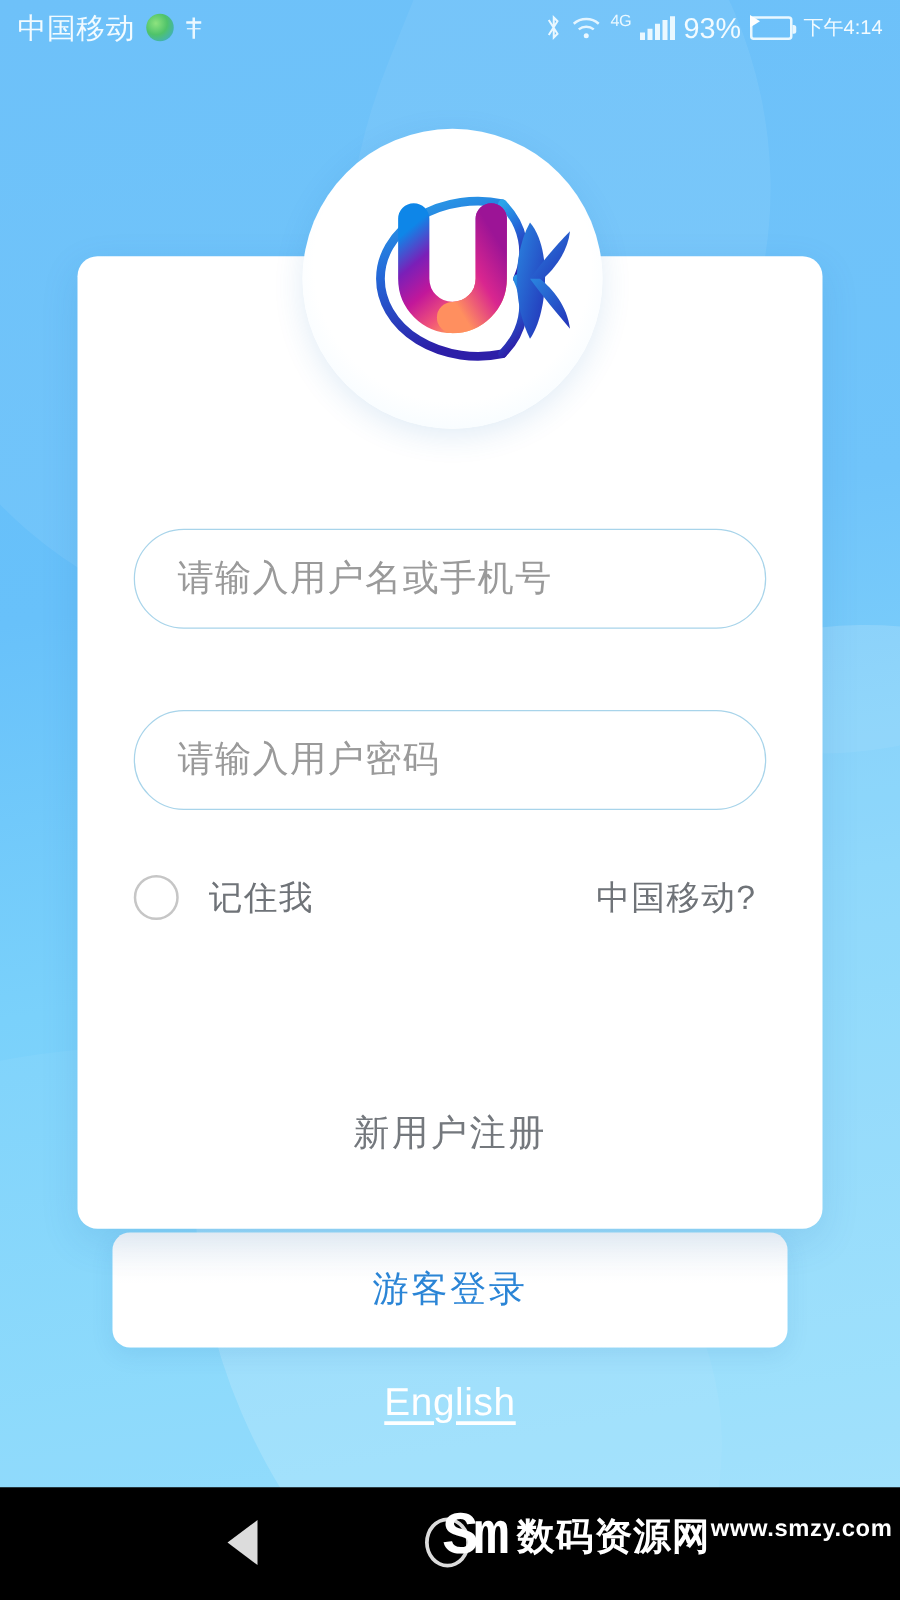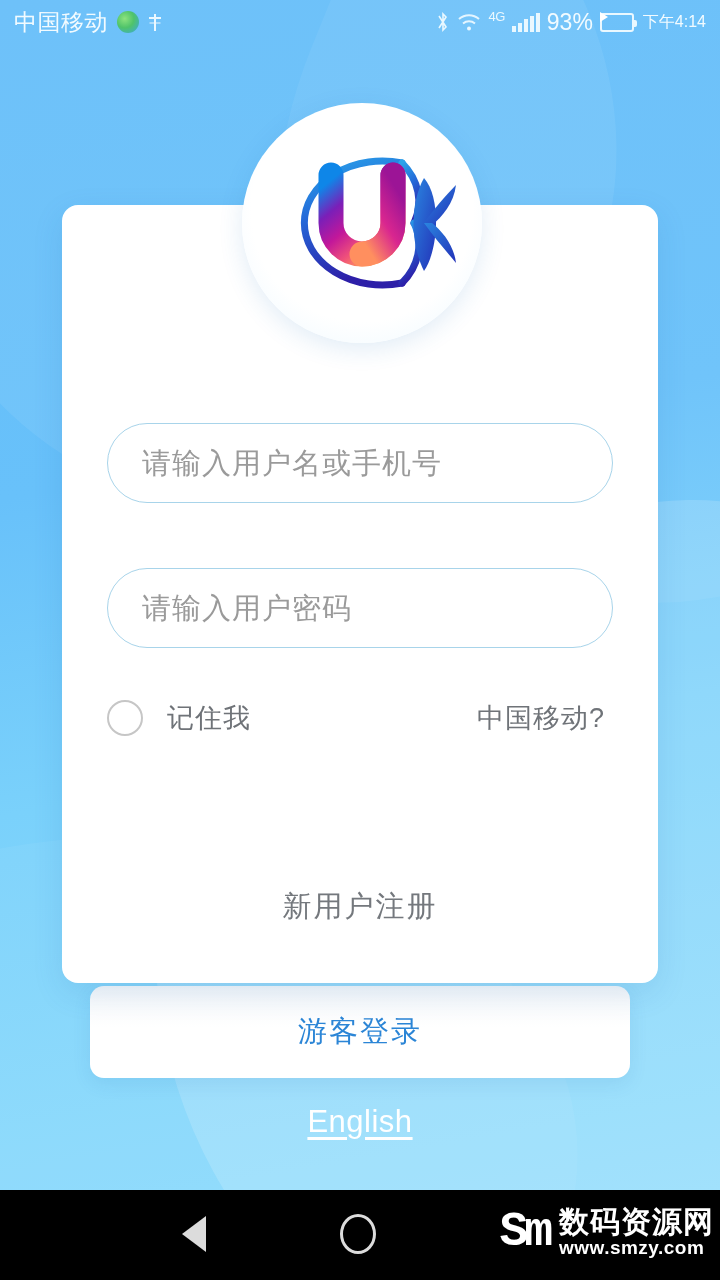--- a/index.html
+++ b/index.html
@@ -236,21 +236,21 @@
   .watermark {
     position: absolute; right: 6px; top: 16px;
     display: flex; align-items: center; gap: 10px;
   }
   .wm-logo {
     font-size: 48px; font-weight: bold; color: #ffffff;
     font-family: Liberation Mono, monospace;
     line-height: 1;
     letter-spacing: -4px;
   }
-  .wm-text { display: flex; flex-direction: column; line-height: 1.05; }
+  .wm-text { display: flex; flex-direction: row; line-height: 1.05; }
   .wm-cn { font-size: 30px; color: #ffffff; font-weight: bold; letter-spacing: 1px;}
   .wm-url { font-size: 19px; color: #ffffff; font-weight: bold; letter-spacing: 0.5px;}
 </style>
 </head>
 <body>
 
 <div id="screen">
 
   <div class="bg">
     <div class="bg-band-a"></div>

